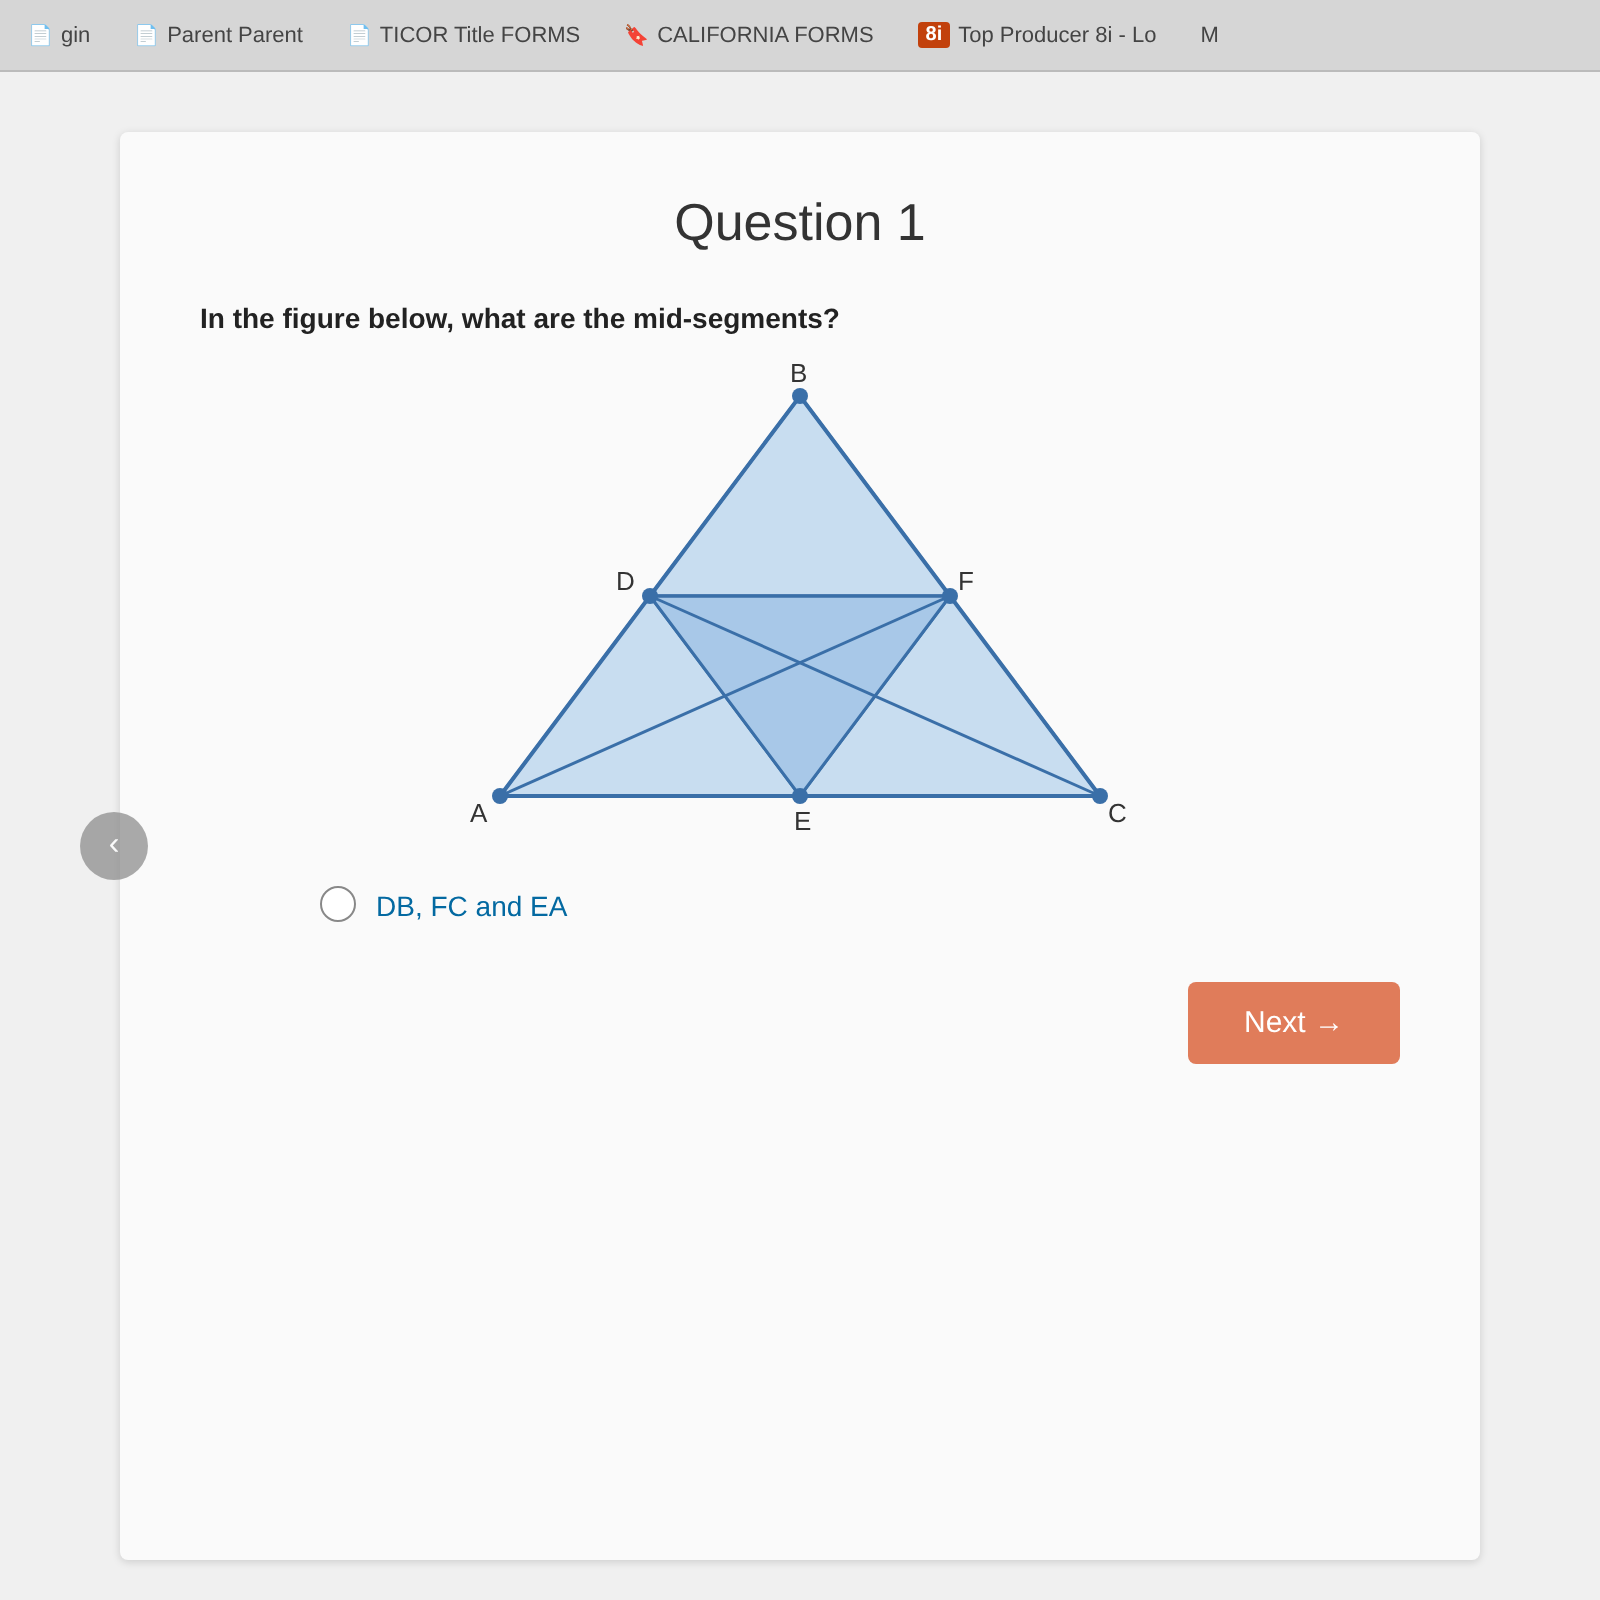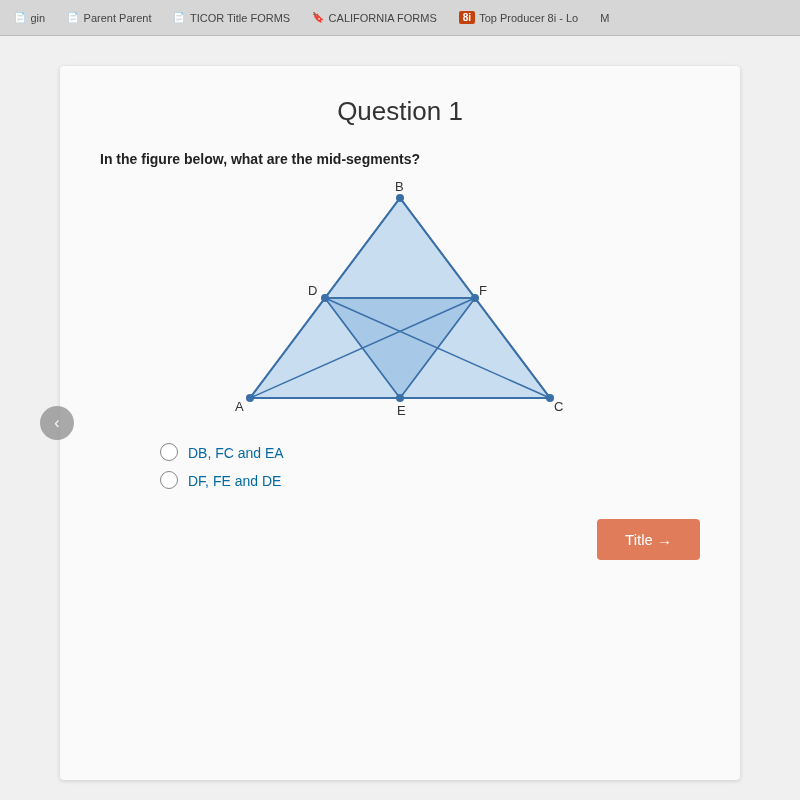--- a/index.html
+++ b/index.html
@@ -223,24 +223,20 @@
         <text x="249" y="112" font-size="13" fill="#333" font-family="Arial">F</text>
         <text x="167" y="232" font-size="13" fill="#333" font-family="Arial">E</text>
       </svg>
     </div>
 
     <div class="answers-section">
       <label class="answer-option">
         <span class="radio-circle"></span>
         <span>DB, FC and EA</span>
       </label>
-      <label class="answer-option">
-        <span class="radio-circle"></span>
-        <span>DF, FE and DE</span>
-      </label>
     </div>
 
     <div class="next-btn-area">
-      <button class="next-btn">Title →</button>
+      <button class="next-btn">Next →</button>
     </div>
 
   </div>
 </div>
 
 </body></html>

